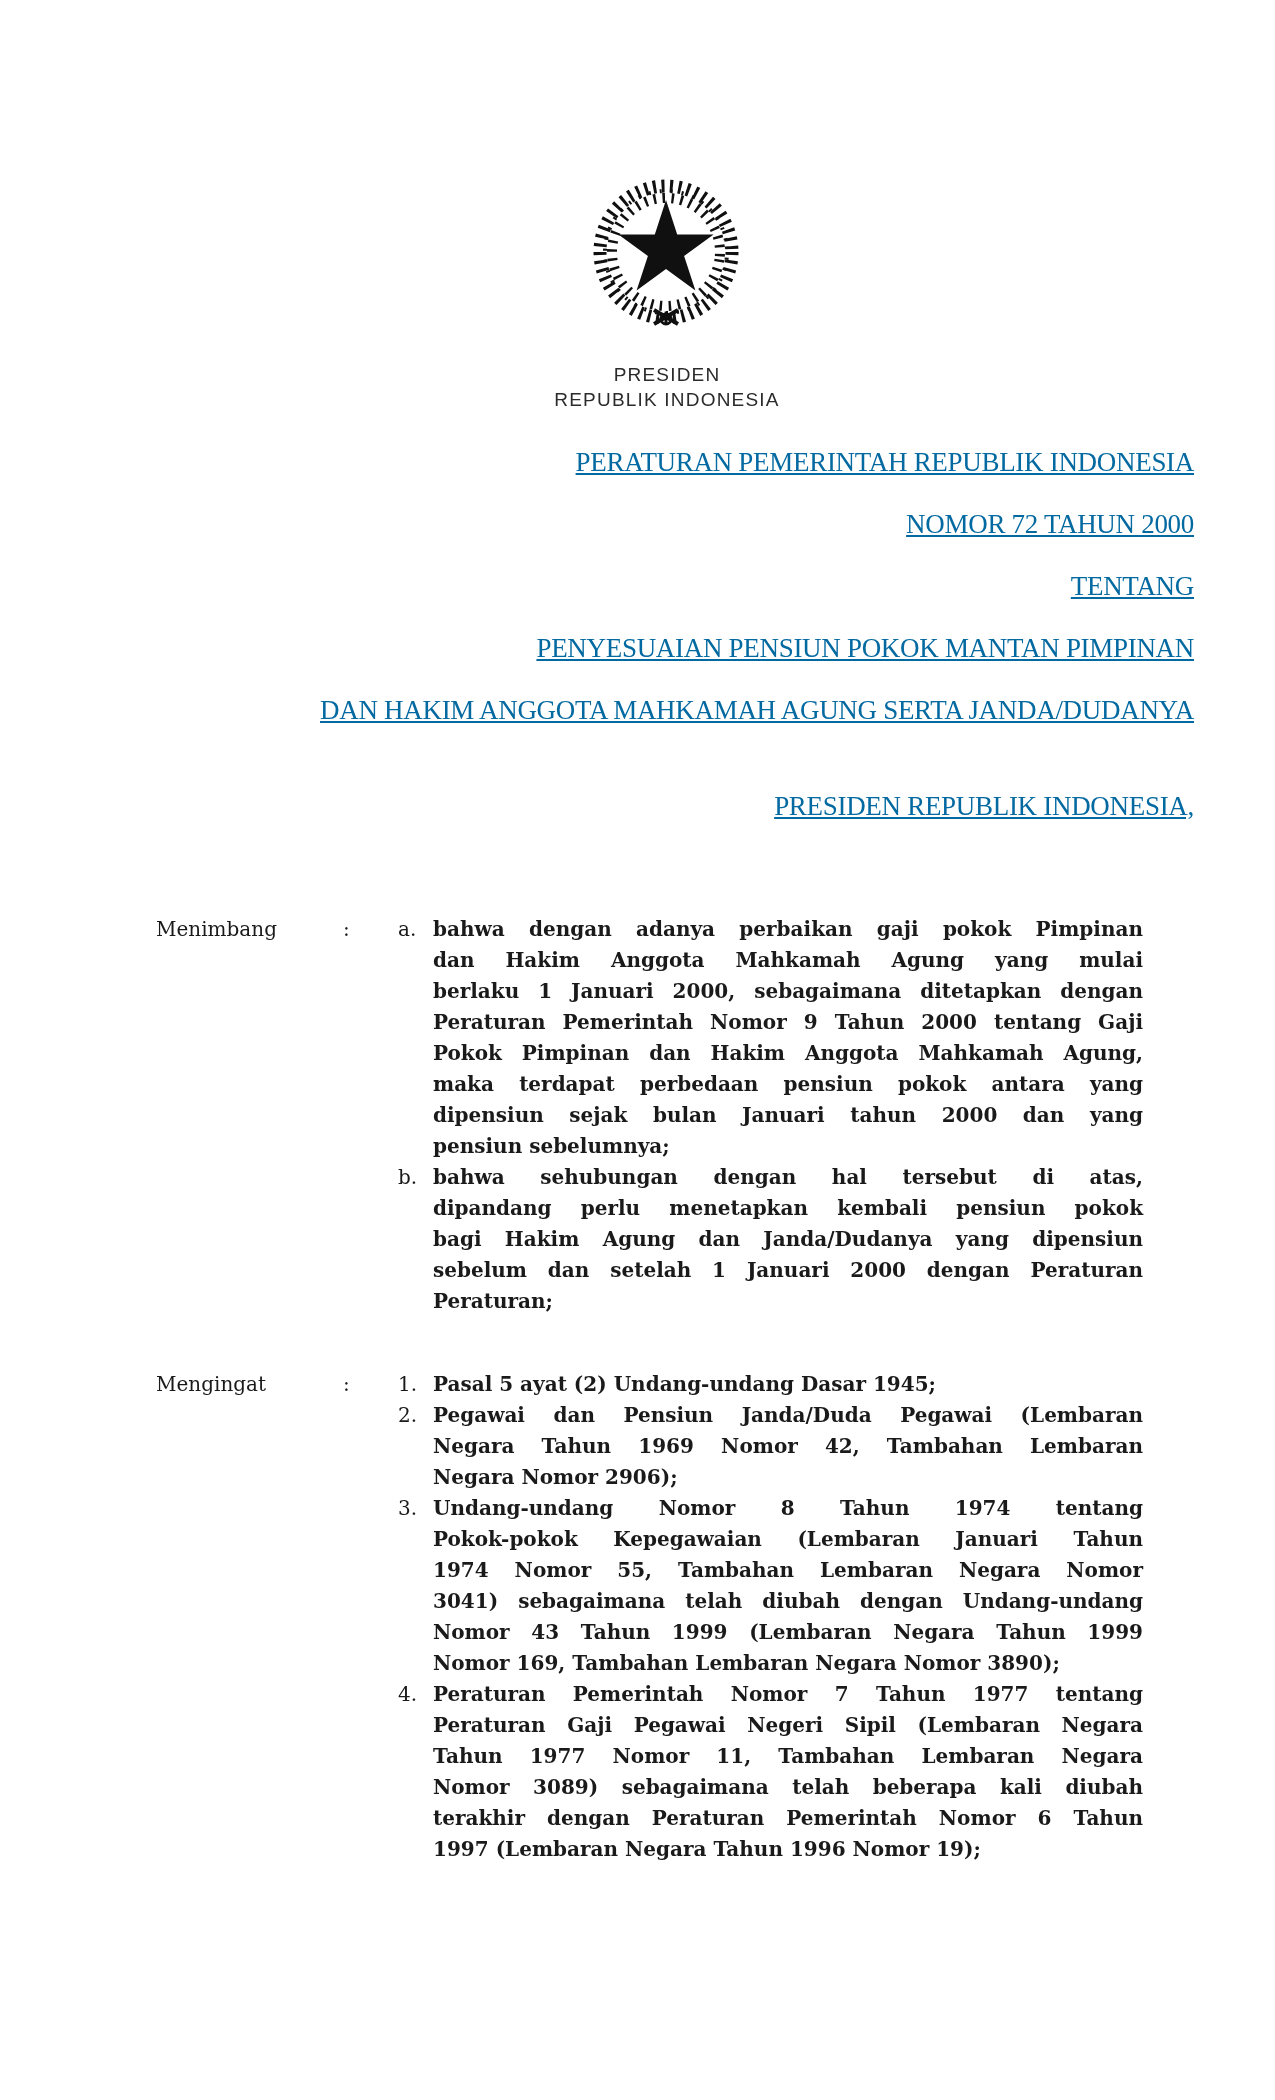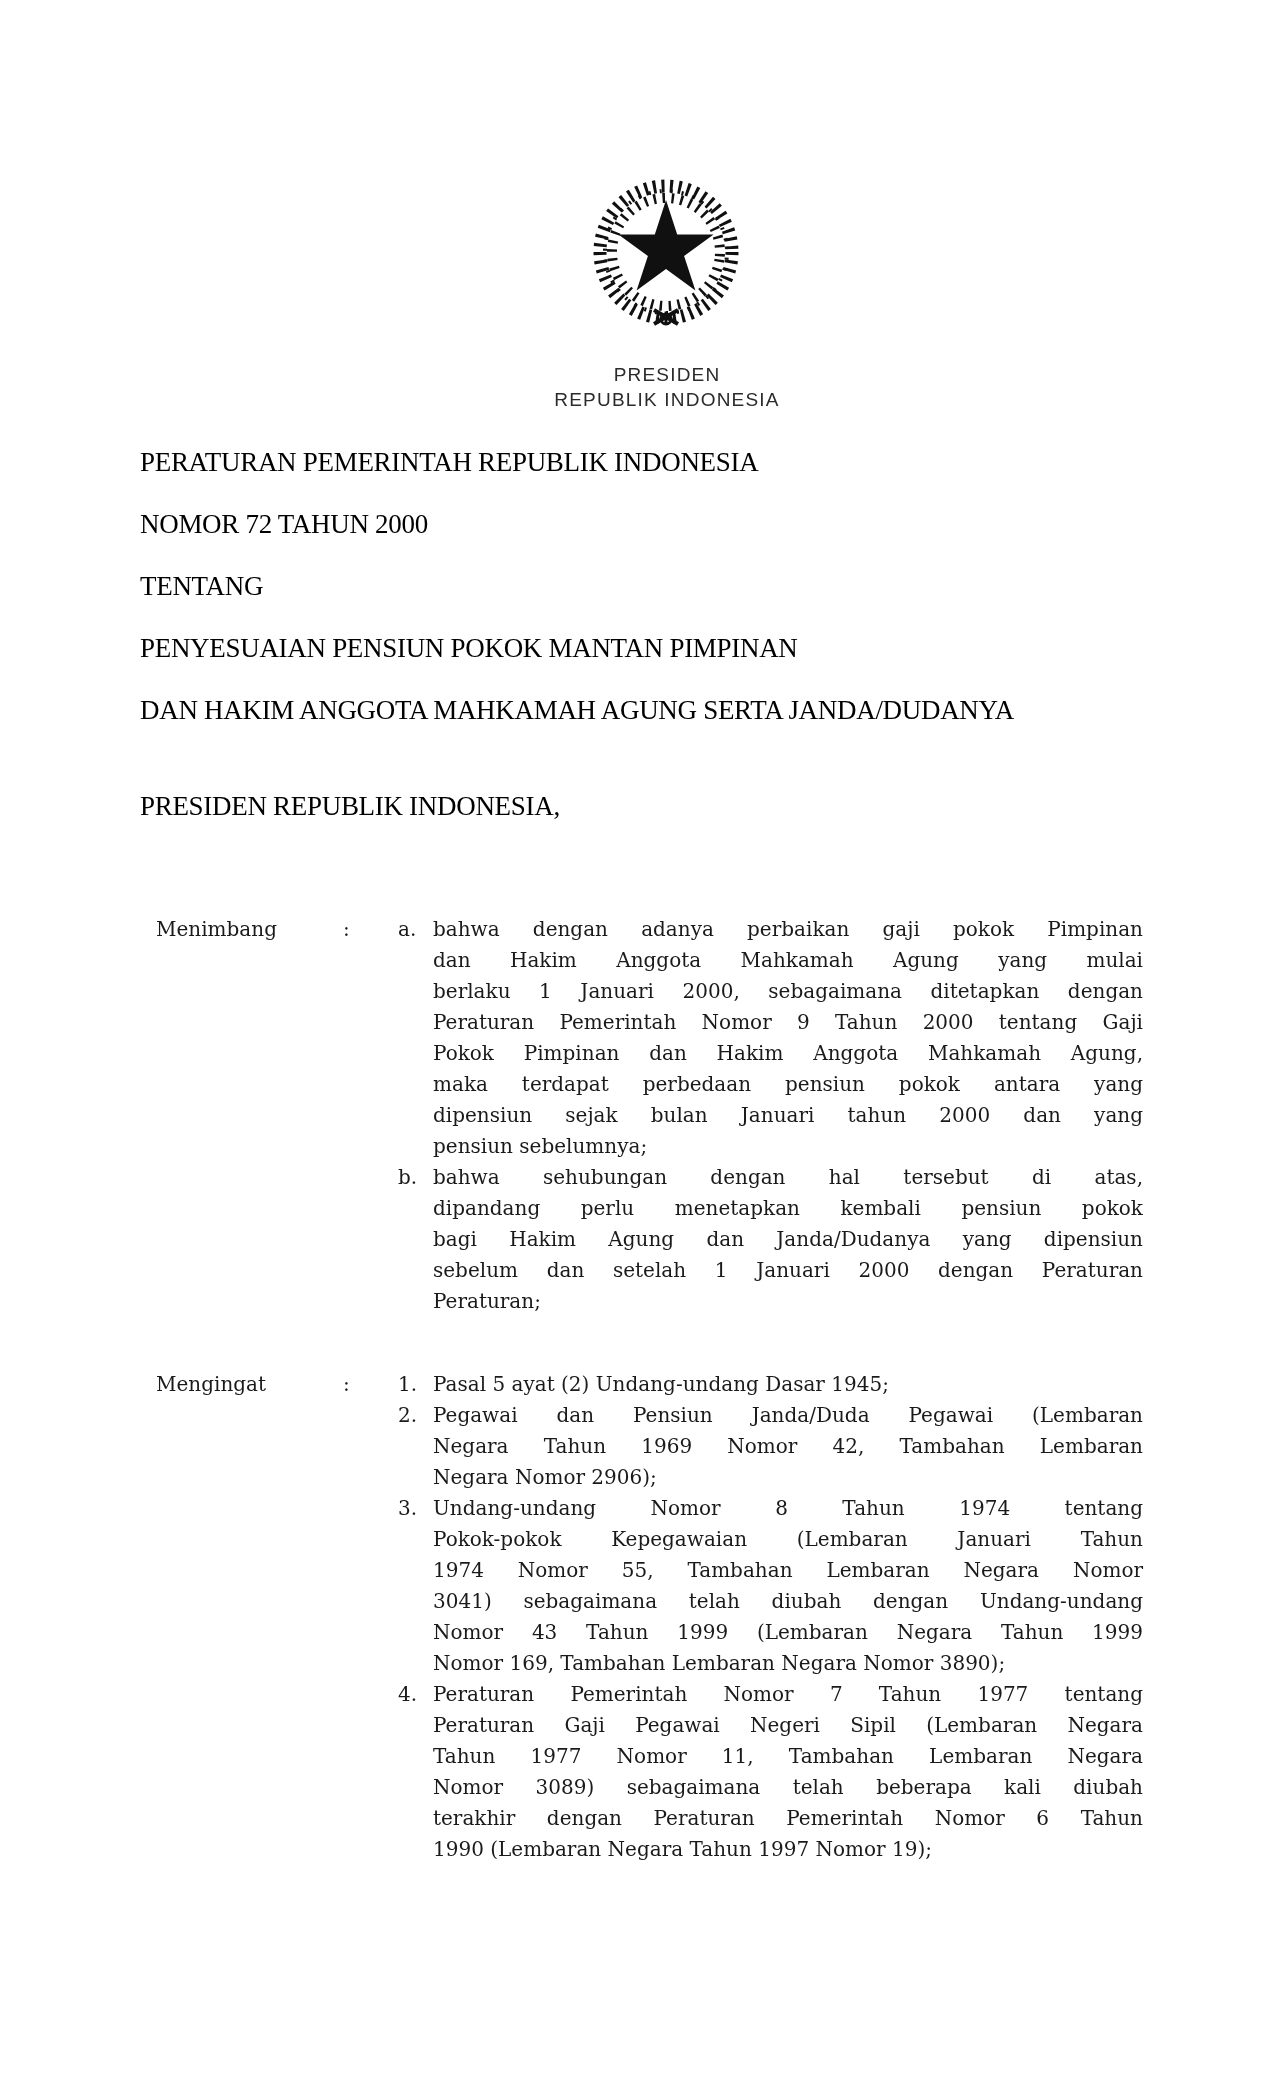--- a/index.html
+++ b/index.html
@@ -22,42 +22,43 @@
     text-align:center;
     font-family:"Liberation Sans", sans-serif;
     font-size:19px; line-height:25px; letter-spacing:1.2px;
     color:#2b2b2b;
     margin-top:10px;
   }
 
   
   .titleblock {
     position:absolute; left:140px; top:431px; width:1054px;
-    text-align:left;
+    text-align:right;
     font-family:"Liberation Serif", serif;
     font-size:27px; letter-spacing:-0.3px;
-    color:#000000;
+    color:#0369a1;
+    text-decoration:underline;
   }
   .tline { height:62px; line-height:62px; white-space:nowrap; }
   .salutation { margin-top:34px; }
 
   
   .docbody {
     position:absolute; left:156px; top:914px; width:987px;
     font-size:20px; line-height:31px;
     color:#1a1a1a;
   }
   .clause { display:grid; grid-template-columns:187px 55px 1fr; align-items:start; }
   .clause-mengingat { margin-top:52px; }
   .clause-label { white-space:nowrap; }
   .clause-colon { }
   .items { }
   .item { display:grid; grid-template-columns:35px 710px; }
   .marker { }
-  .jl { text-align:justify; text-align-last:justify; }
+  .jl { text-align:justify; text-align-last:justify;font-weight:bold; }
   .jl.last { text-align-last:left; }
 
   
   .seal-stroke { stroke:#101010; fill:none; }
 </style>
 </head>
 <body>
 
 <div class="page">
 
@@ -160,21 +161,21 @@
         </div>
 
         <div class="item">
           <div class="marker">4.</div>
           <div>
             <div class="jl">Peraturan Pemerintah Nomor 7 Tahun 1977 tentang</div>
             <div class="jl">Peraturan Gaji Pegawai Negeri Sipil (Lembaran Negara</div>
             <div class="jl">Tahun 1977 Nomor 11, Tambahan Lembaran Negara</div>
             <div class="jl">Nomor 3089) sebagaimana telah beberapa kali diubah</div>
             <div class="jl">terakhir dengan Peraturan Pemerintah Nomor 6 Tahun</div>
-            <div class="jl last">1990 (Lembaran Negara Tahun 1997 Nomor 19);</div>
+            <div class="jl last">1997 (Lembaran Negara Tahun 1996 Nomor 19);</div>
           </div>
         </div>
 
       </div>
     </div>
 
   </div>
 </div>
 
 </body></html>

